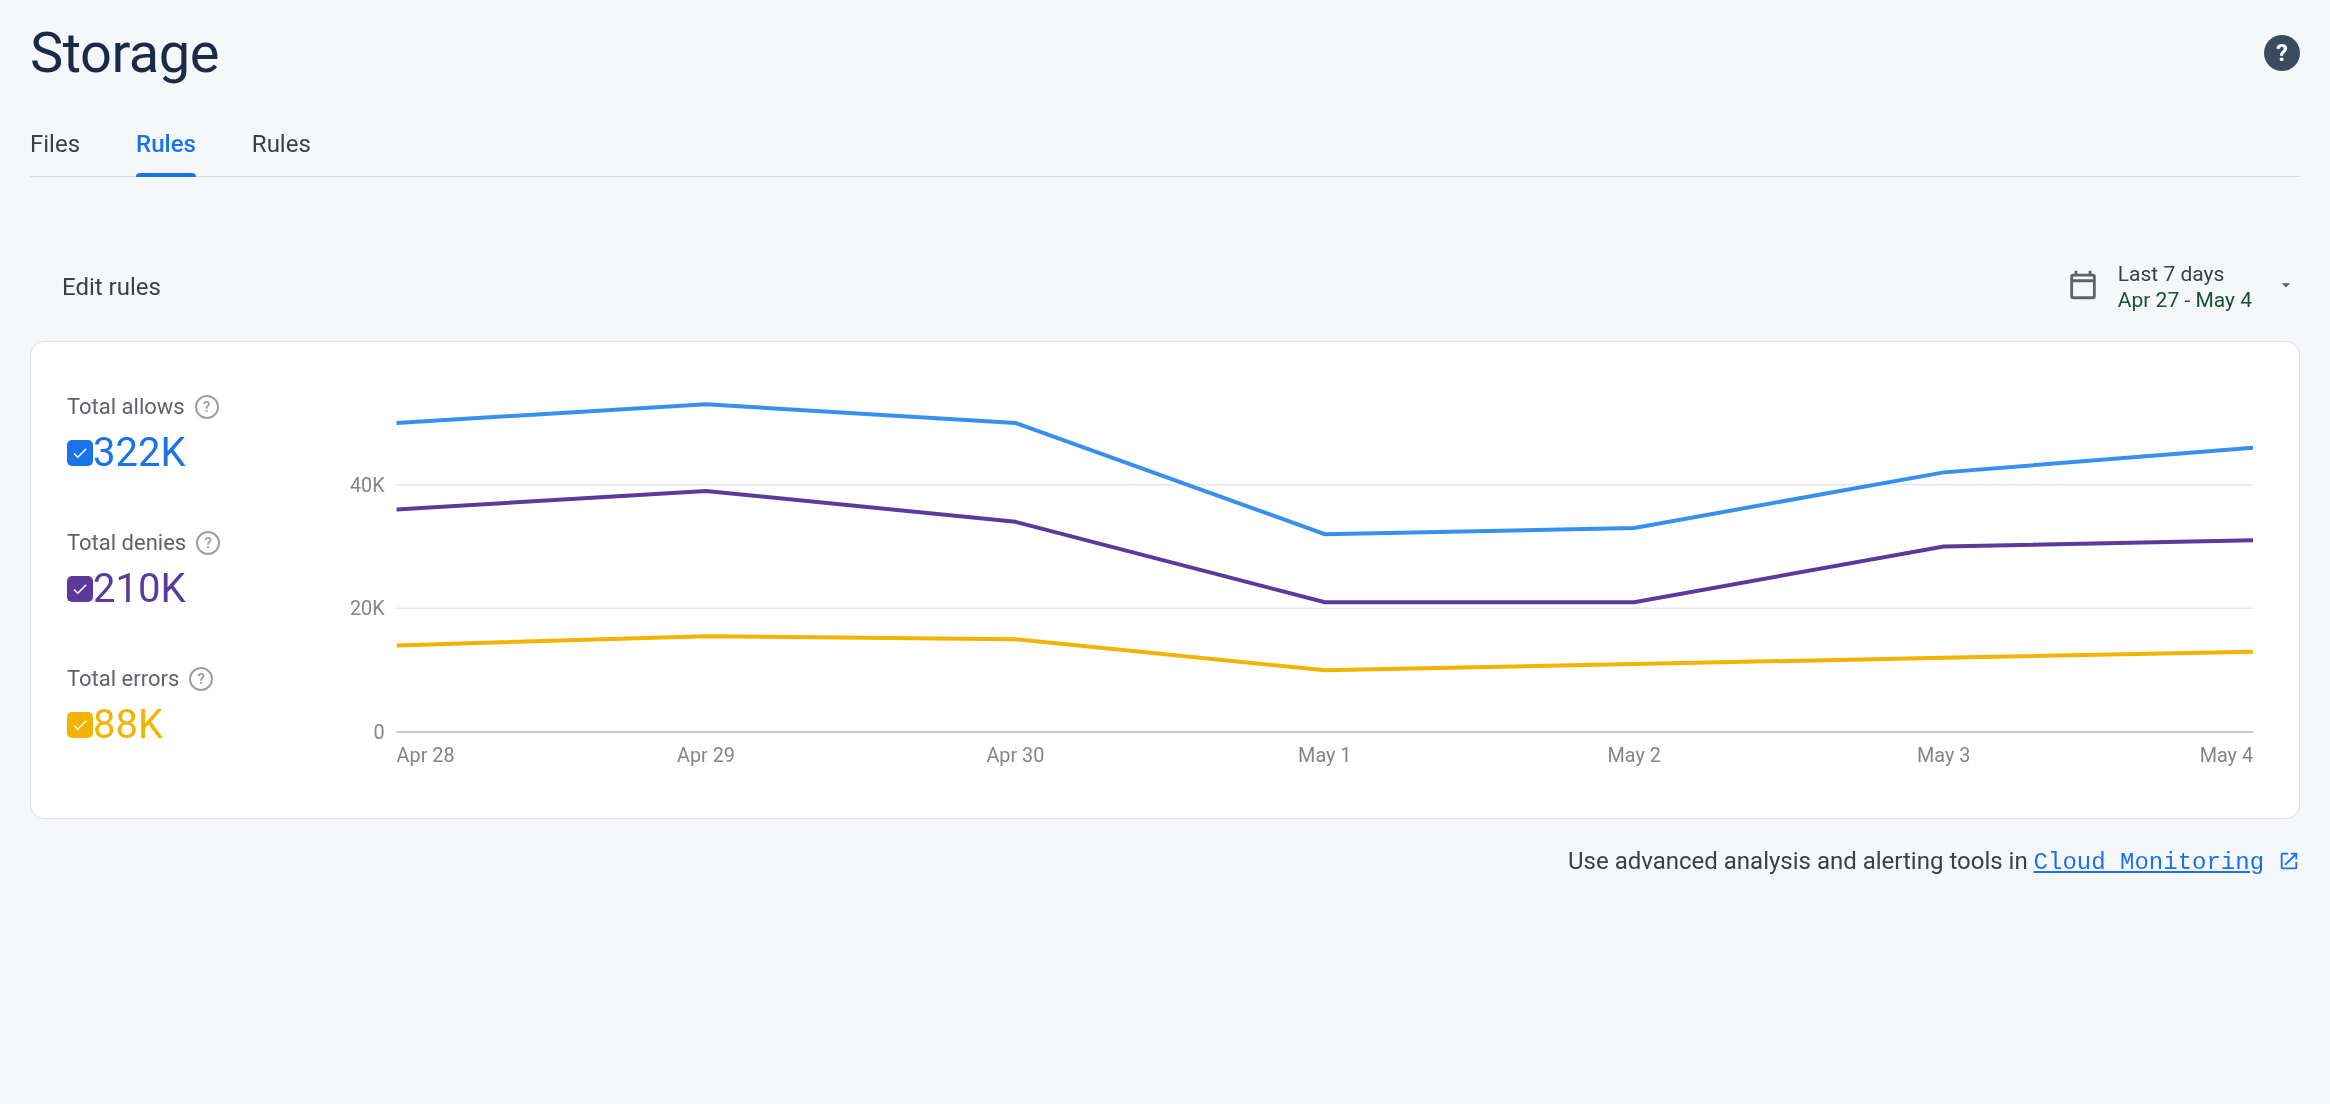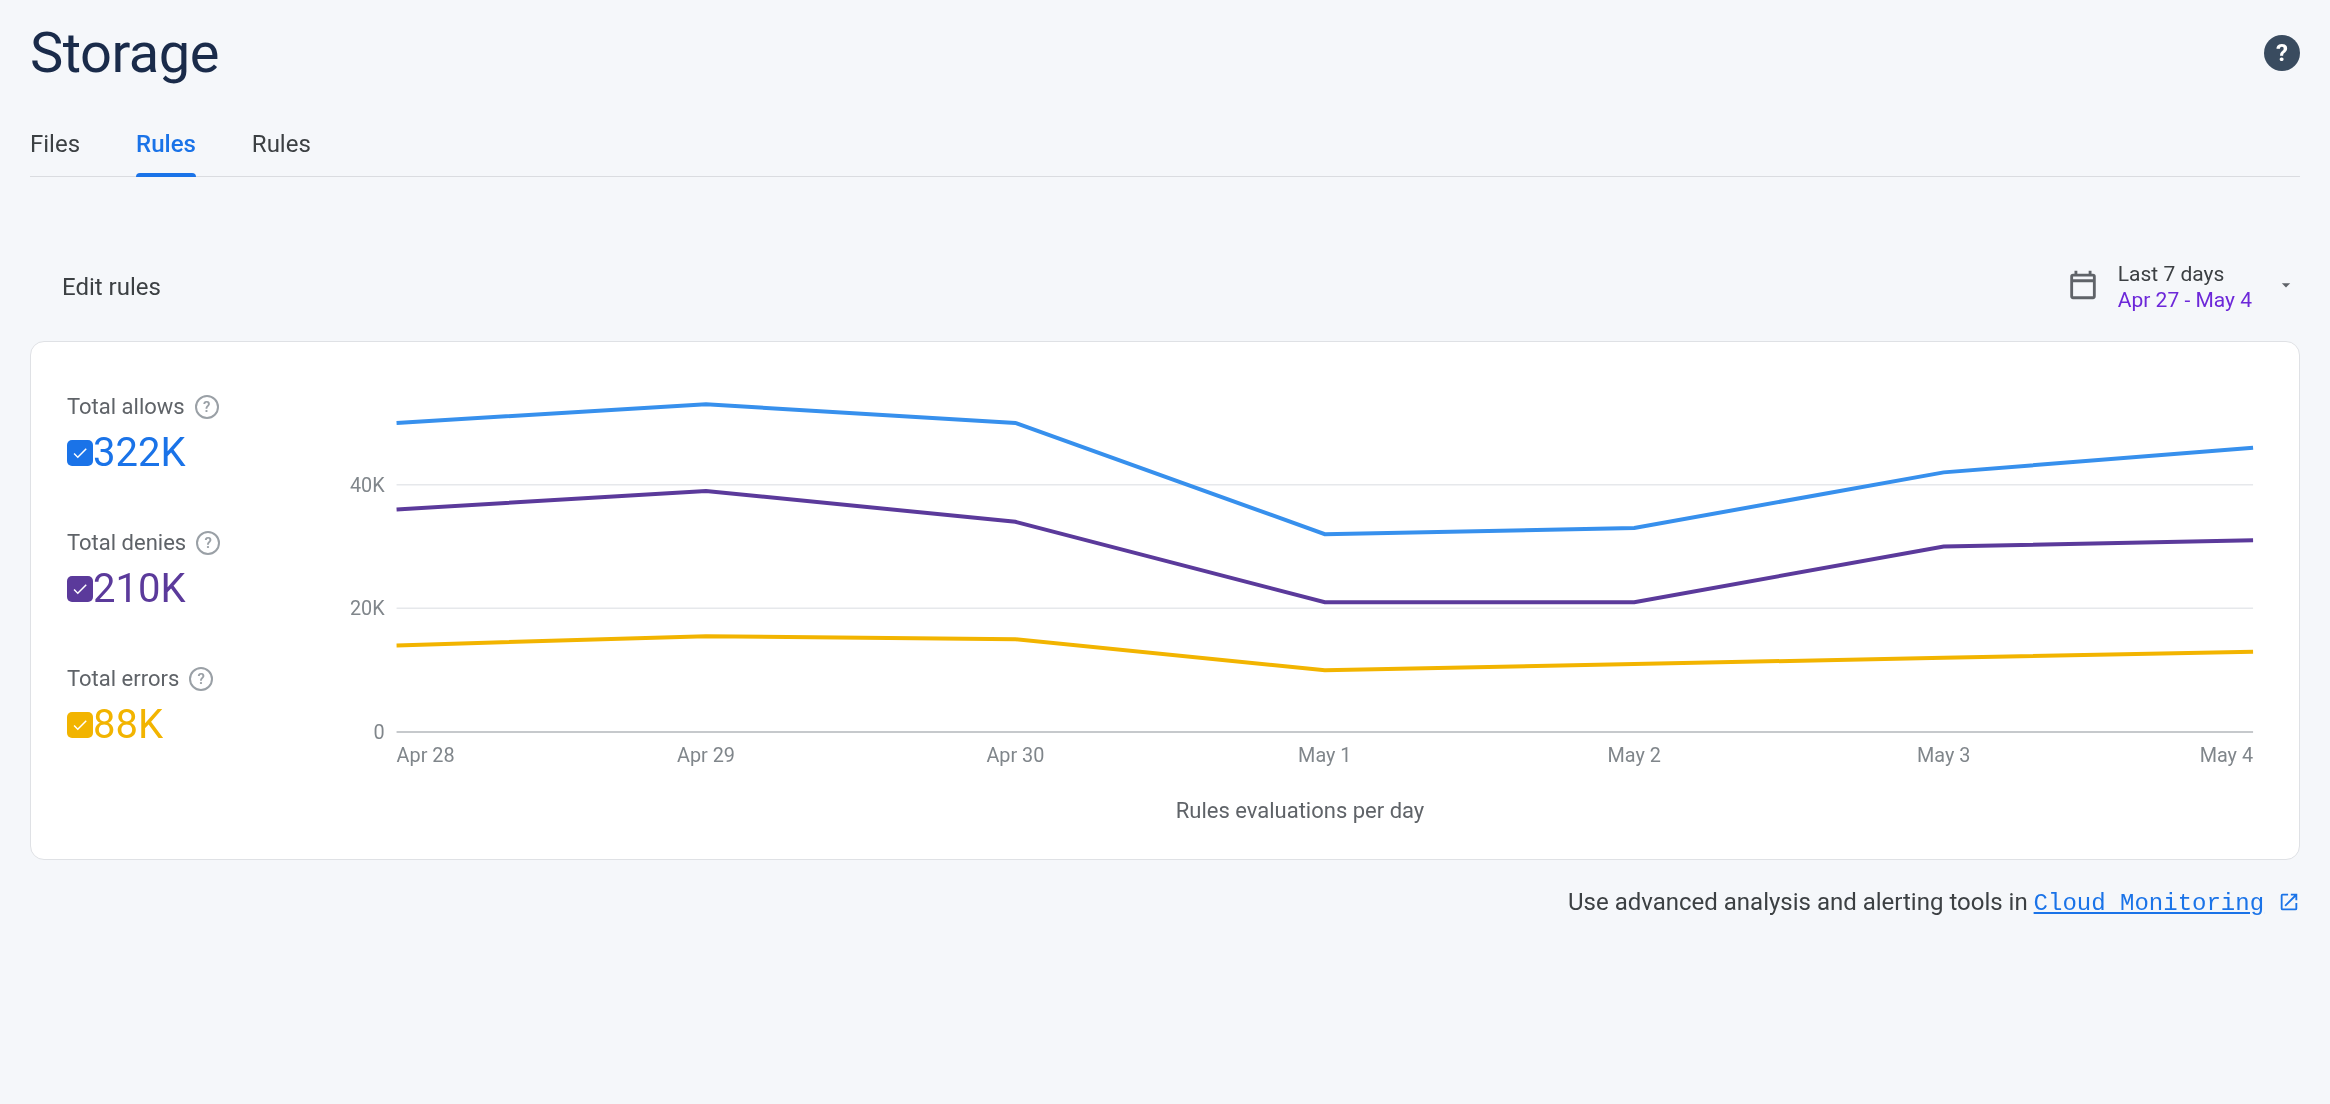--- a/index.html
+++ b/index.html
@@ -84,21 +84,21 @@
   }
   .daterange {
     display: flex;
     align-items: center;
     gap: 18px;
     cursor: pointer;
   }
   .calendar-icon svg { width: 34px; height: 34px; fill: #5f6368; }
   .daterange-text { display: flex; flex-direction: column; line-height: 1.25; }
   .daterange-label { font-size: 21px; color: #3c4043; }
-  .daterange-range { font-size: 21px; color: #6d28d9; }
+  .daterange-range { font-size: 21px; color: #14532d; }
   .caret-down svg { width: 20px; height: 20px; fill: #5f6368; margin-left: 6px; }
 
   .card {
     margin-top: 24px;
     background: #fff;
     border: 1px solid #dfe1e5;
     border-radius: 14px;
     padding: 40px 36px 36px 36px;
     display: flex;
     gap: 40px;
@@ -272,21 +272,20 @@
         <text x="371.66666666666663" y="380" text-anchor="middle" class="axis-text">Apr 29</text>
         <text x="683.3333333333333" y="380" text-anchor="middle" class="axis-text">Apr 30</text>
         <text x="995" y="380" text-anchor="middle" class="axis-text">May 1</text>
         <text x="1306.6666666666665" y="380" text-anchor="middle" class="axis-text">May 2</text>
         <text x="1618.3333333333335" y="380" text-anchor="middle" class="axis-text">May 3</text>
         <text x="1930" y="380" text-anchor="end" class="axis-text">May 4</text>
         <path d="M60 40.909090909090935 L371.66666666666663 22.363636363636374 L683.3333333333333 40.909090909090935 L995 152.1818181818182 L1306.6666666666665 146 L1618.3333333333335 90.36363636363637 L1930 65.63636363636368 " class="series s-allows" stroke="#3790ed"></path>
         <path d="M60 127.45454545454547 L371.66666666666663 108.9090909090909 L683.3333333333333 139.8181818181818 L995 220.1818181818182 L1306.6666666666665 220.1818181818182 L1618.3333333333335 164.54545454545456 L1930 158.36363636363637 " class="series s-denies" stroke="#5b3a9b"></path>
         <path d="M60 263.4545454545455 L371.66666666666663 254.1818181818182 L683.3333333333333 257.27272727272725 L995 288.1818181818182 L1306.6666666666665 282 L1618.3333333333335 275.8181818181818 L1930 269.6363636363636 " class="series s-errors" stroke="#f2b400"></path>
       </svg>
-    <div class="xlabel">Rules evaluations per day</div>
   </div>
 </div>
 
 <div class="footer-link-row">
   <span>Use advanced analysis and alerting tools in </span>
   <a>Cloud Monitoring</a>
   <span class="ext-icon">
     <svg viewBox="0 0 24 24">
         <path d="M14 3v2h3.59L7.05 15.54l1.41 1.41L19 6.41V10h2V3h-7zM19 19H5V5h6V3H5a2 2 0 0 0-2 2v14a2 2 0 0 0 2 2h14a2 2 0 0 0 2-2v-6h-2v6z"></path>
       </svg>

